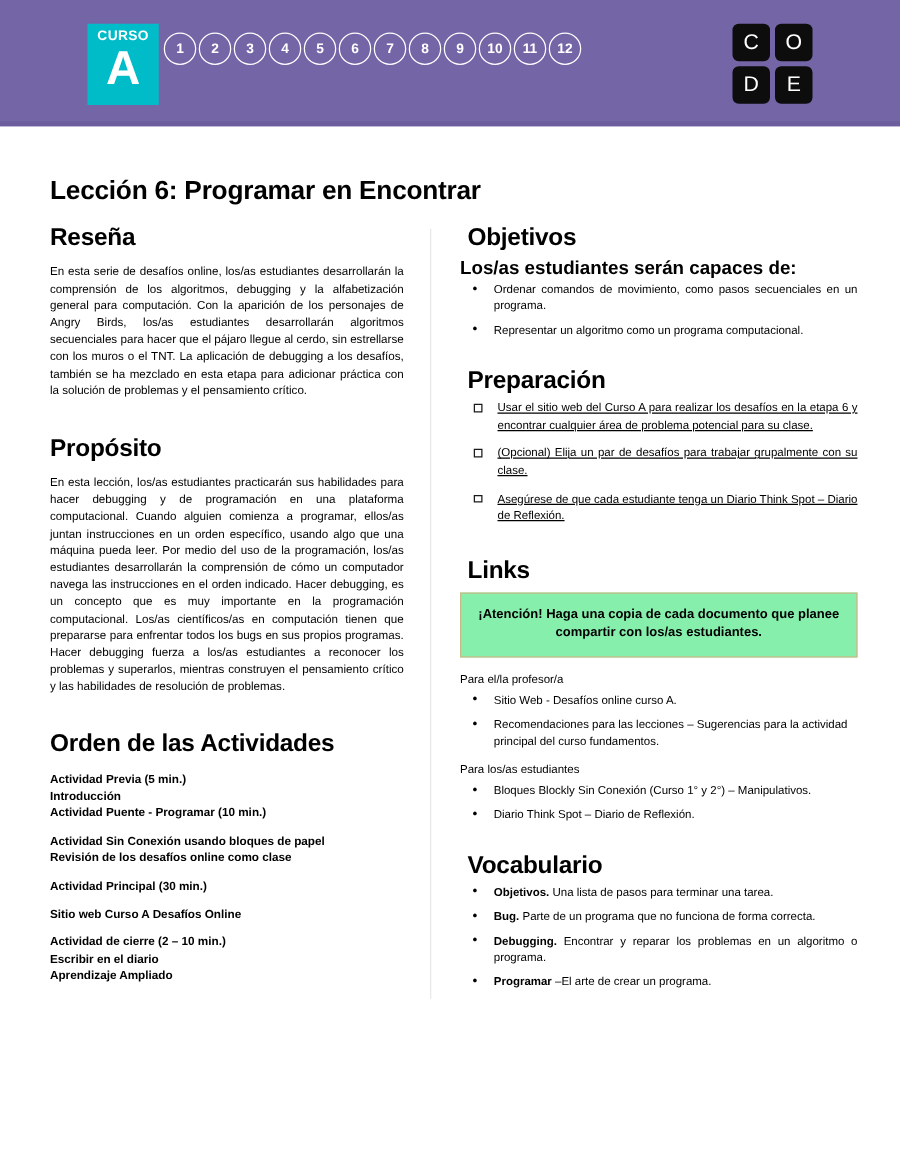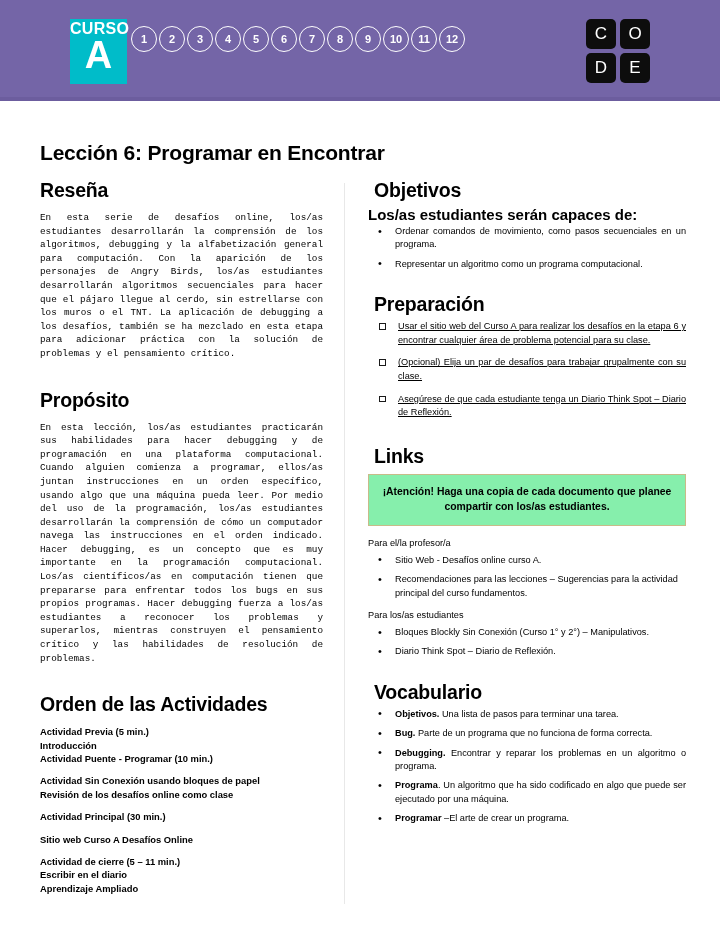--- a/index.html
+++ b/index.html
@@ -41,21 +41,21 @@
     width: 57px;
     height: 65px;
     background: #00bcc9;
     color: #ffffff;
     text-align: center;
     box-sizing: border-box;
     padding-top: 4px;
   }
   .course-badge .course-word {
     display: block;
-    font-size: 16px;
+    font-size: 11px;
     font-weight: bold;
     letter-spacing: 0.3px;
     line-height: 12px;
   }
   .course-badge .course-letter {
     display: block;
     font-size: 38px;
     font-weight: bold;
     line-height: 42px;
     margin-top: -1px;
@@ -156,21 +156,20 @@
     letter-spacing: -0.2px;
   }
   h2.sec.tight { margin-bottom: 4px; }
 
   .para {
     font-size: 9.3px;
     line-height: 13.6px;
     text-align: justify;
     margin: 0 0 0 6px;
     hyphens: none;
-    font-family: Liberation Mono, monospace;
   }
   .spacer-28 { height: 28px; }
   .spacer-16 { height: 16px; }
 
   
   .activity-group {
     margin: 0 0 9px 6px;
     font-size: 9.4px;
     font-weight: bold;
     line-height: 13.4px;
@@ -315,21 +314,21 @@
               <div>Actividad Sin Conexión usando bloques de papel</div>
               <div>Revisión de los desafíos online como clase</div>
             </div>
             <div class="activity-group">
               <div>Actividad Principal (30 min.)</div>
             </div>
             <div class="activity-group">
               <div>Sitio web Curso A Desafíos  Online</div>
             </div>
             <div class="activity-group">
-              <div>Actividad de cierre (5 – 11 min.)</div>
+              <div>Actividad de cierre (2 – 10 min.)</div>
               <div>Escribir en el diario</div>
               <div>Aprendizaje Ampliado</div>
             </div>
           </div>
       </section>
 
     </div>
 
     <div class="col-right">
 
@@ -371,20 +370,19 @@
       </section>
 
       <div class="spacer-16"></div>
 
       <section>
         <h2 class="sec tight">Vocabulario</h2>
         <ul class="bullets vocab" id="vocab-list">
             <li><b>Objetivos.</b><span> Una lista de pasos para terminar una tarea.</span></li>
             <li><b>Bug.</b><span> Parte de un programa que no funciona de forma correcta.</span></li>
             <li><b>Debugging.</b><span> Encontrar y reparar los problemas en un algoritmo o programa.</span></li>
-            <li><b>Programa</b><span>. Un algoritmo que ha sido codificado en algo que puede ser ejecutado por una máquina.</span></li>
             <li><b>Programar</b><span> –El arte de crear un programa.</span></li>
           </ul>
       </section>
 
     </div>
   </div>
 </div>
 
 </body></html>

